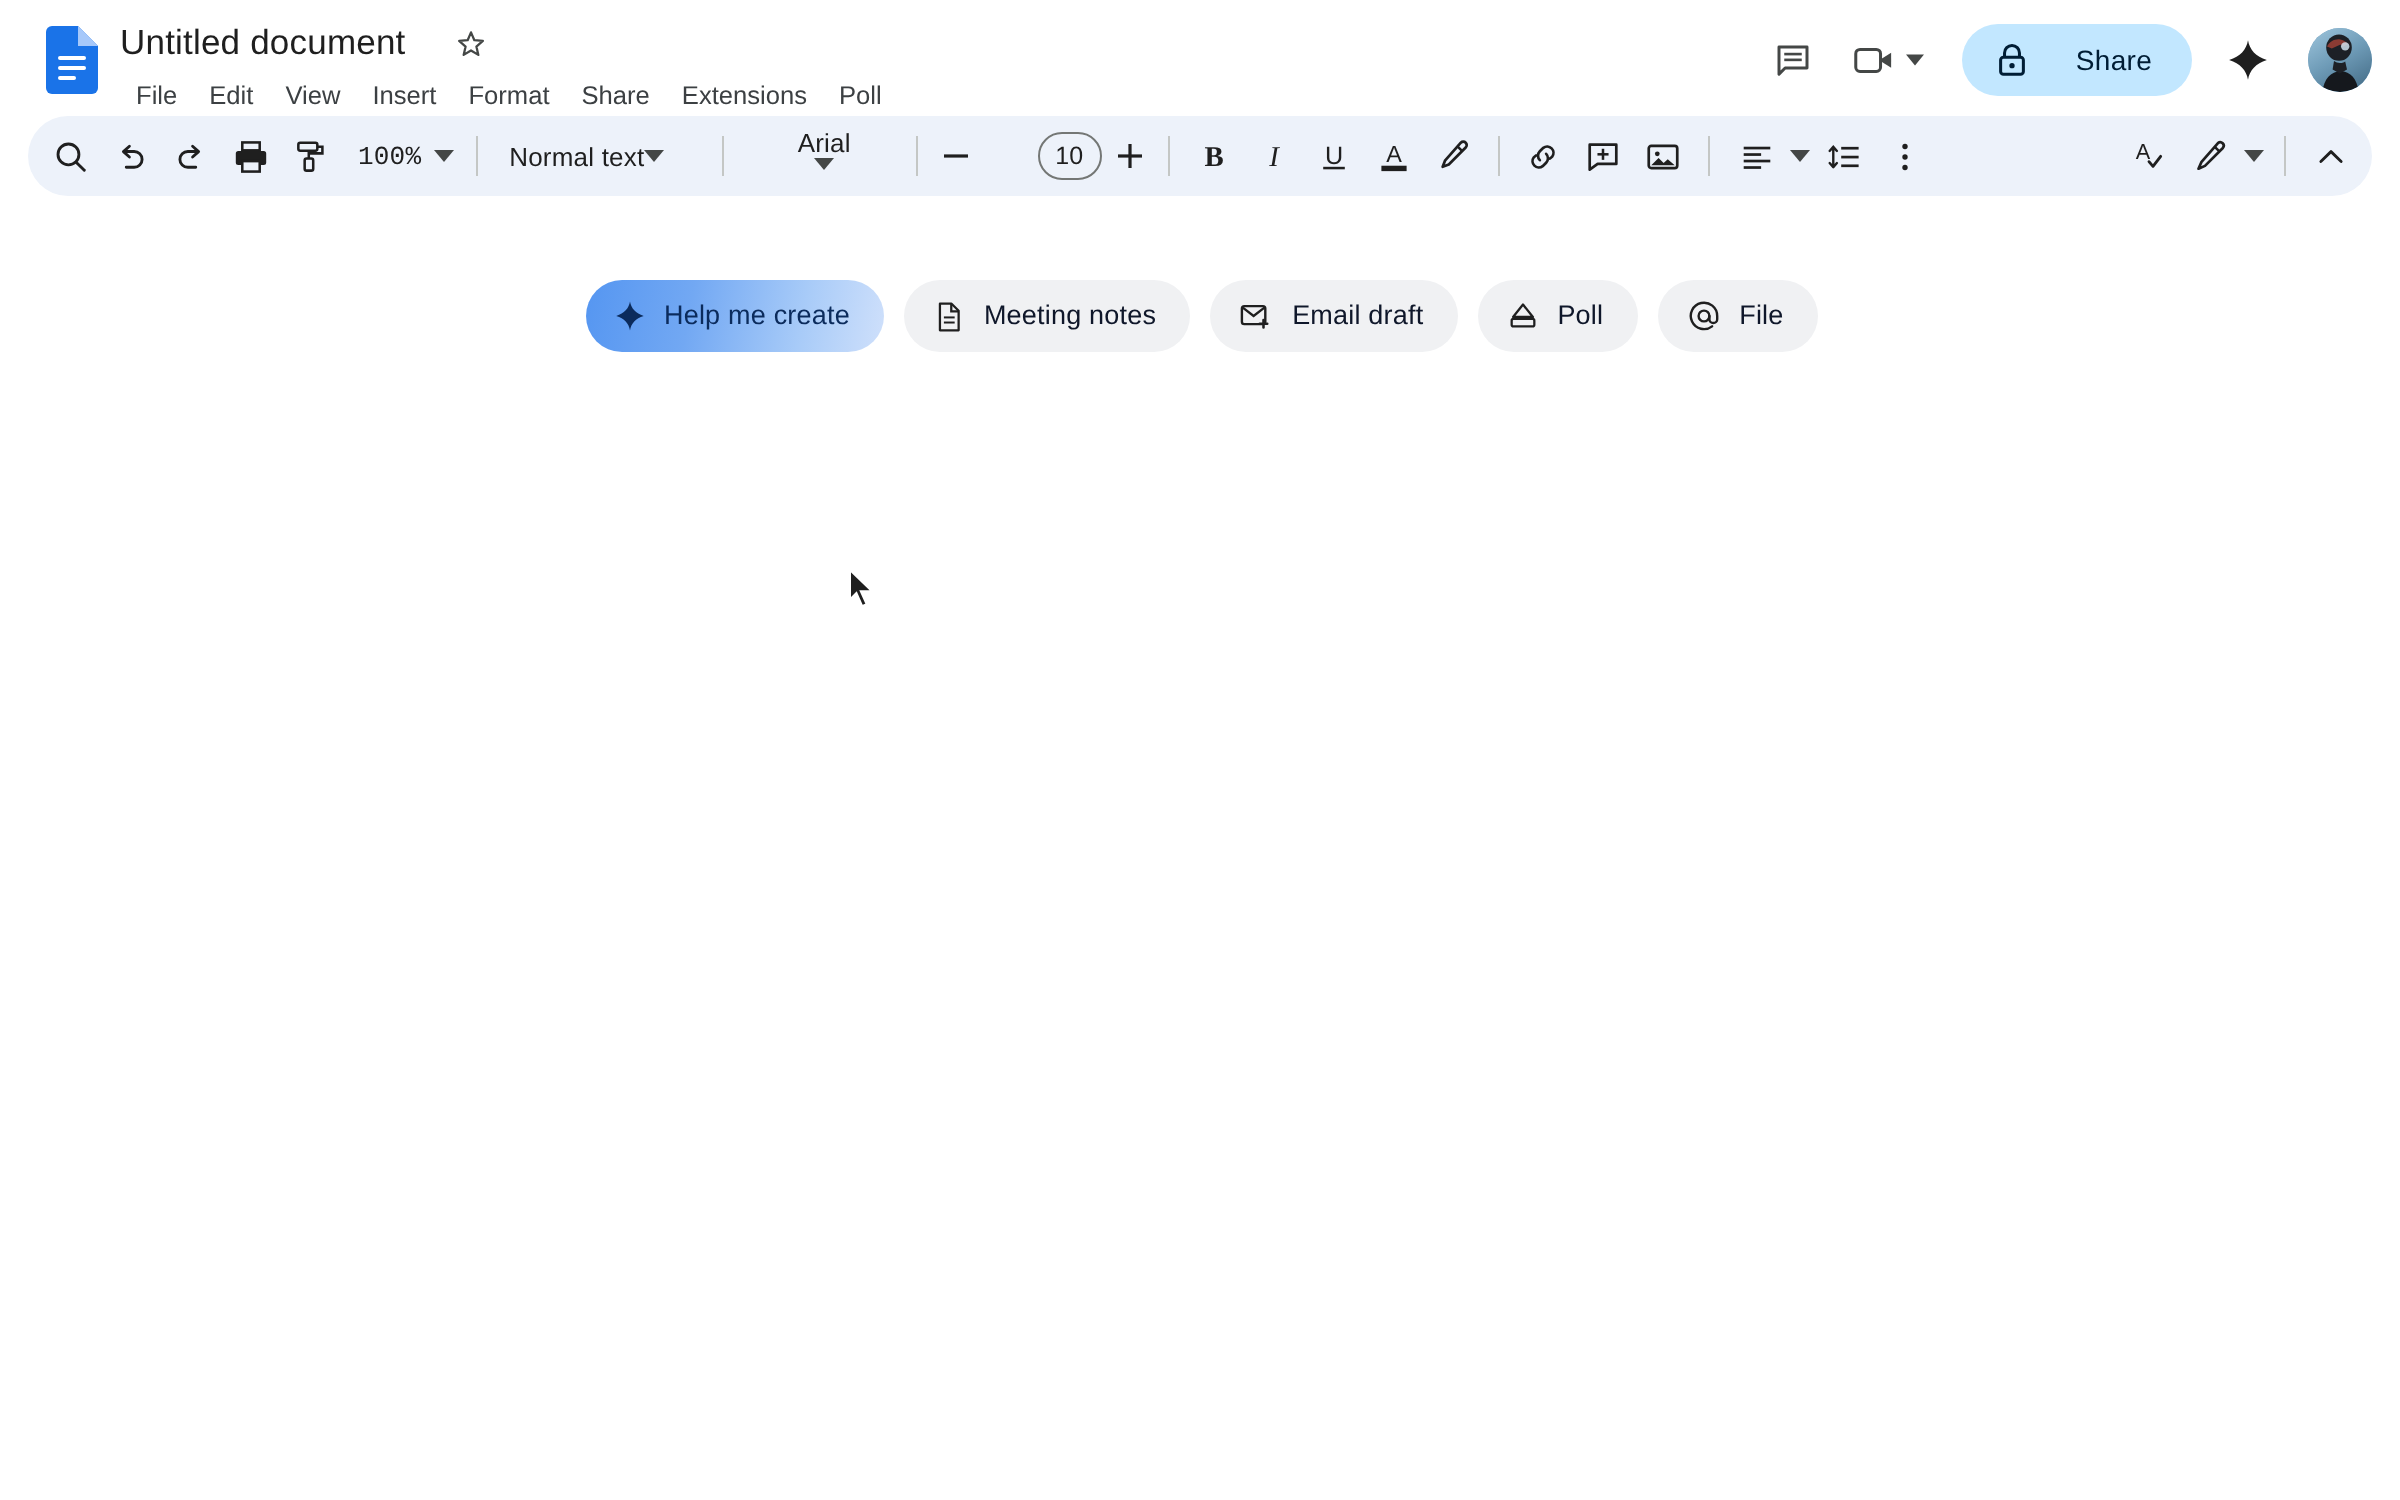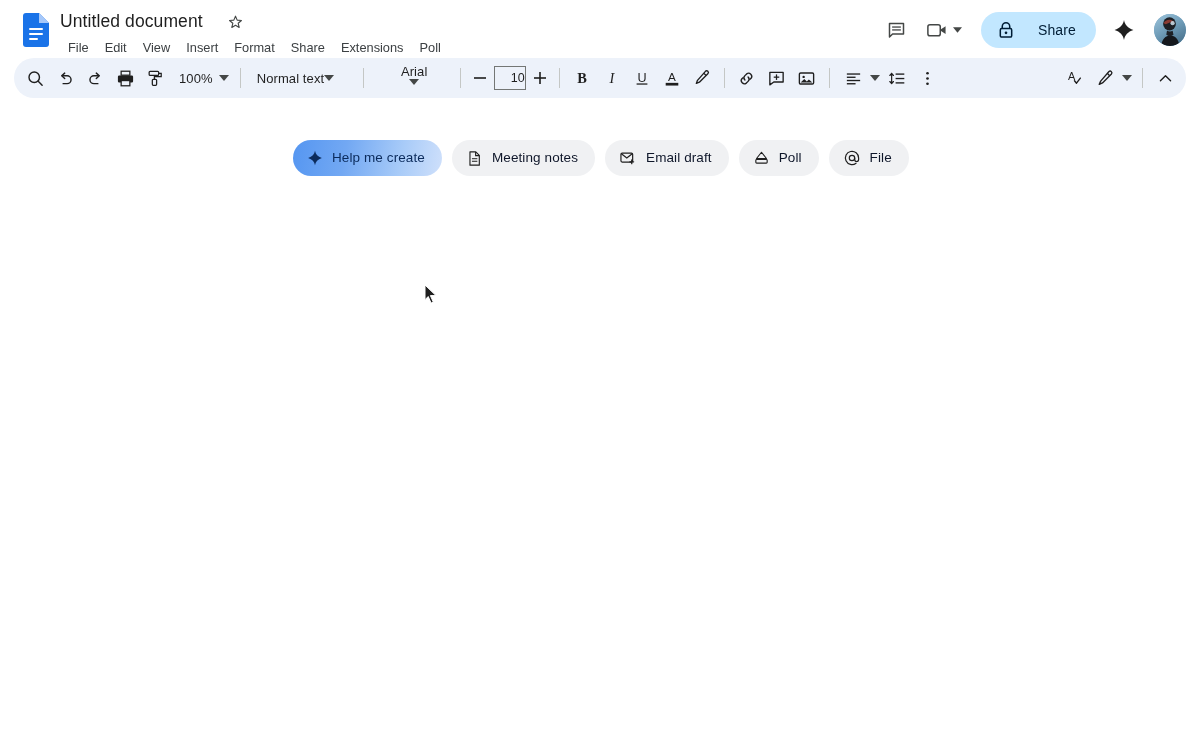--- a/index.html
+++ b/index.html
@@ -195,20 +195,21 @@
     height: 28px;
     border-radius: 4px;
     padding: 0 4px 0 9px;
     cursor: pointer;
     gap: 6px;
   }
   .tb-zoom-label {
     font-size: 13px;
     color: #1f1f1f;
     letter-spacing: 0.1px;
+    font-family: Liberation Mono, monospace;
   }
 
   .tb-dropdown {
     display: flex;
     align-items: center;
     justify-content: flex-start;
     height: 28px;
     border-radius: 4px;
     padding: 0 4px 0 9px;
     cursor: pointer;
@@ -233,27 +234,28 @@
     display: flex;
     align-items: center;
     justify-content: center;
     border-radius: 4px;
     cursor: pointer;
   }
   .fs-field {
     width: 32px;
     height: 24px;
     border: 1px solid #747775;
-    border-radius: 0;
+    border-radius: 12px;
     background: transparent;
-    text-align: right;
+    text-align: center;
     font-size: 12.5px;
     color: #1f1f1f;
     font-family: "Liberation Sans", sans-serif;
     line-height: 22px;
+    margin-left: 27px;
   }
 
   .tb-spacer { flex: 1 1 auto; }
 
   
   .canvas {
     position: relative;
     height: 652px;
     background: #ffffff;
     padding-top: 42px;

